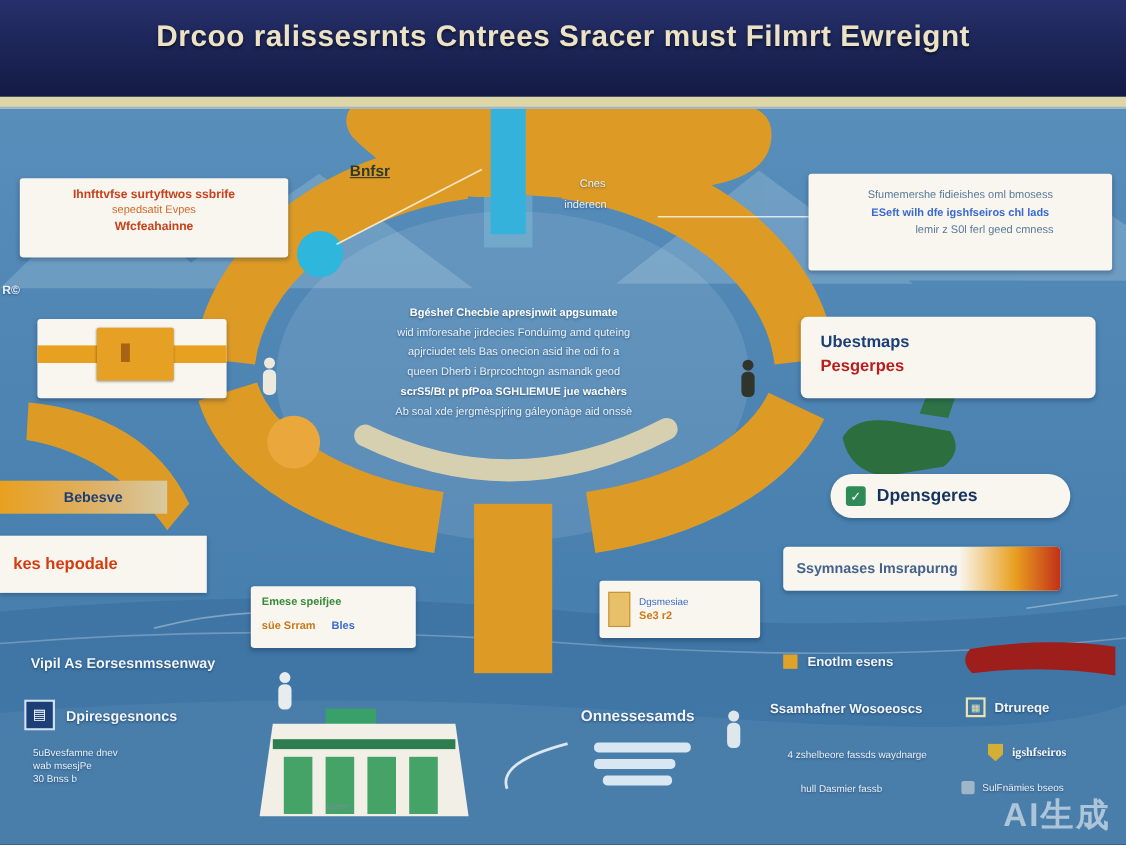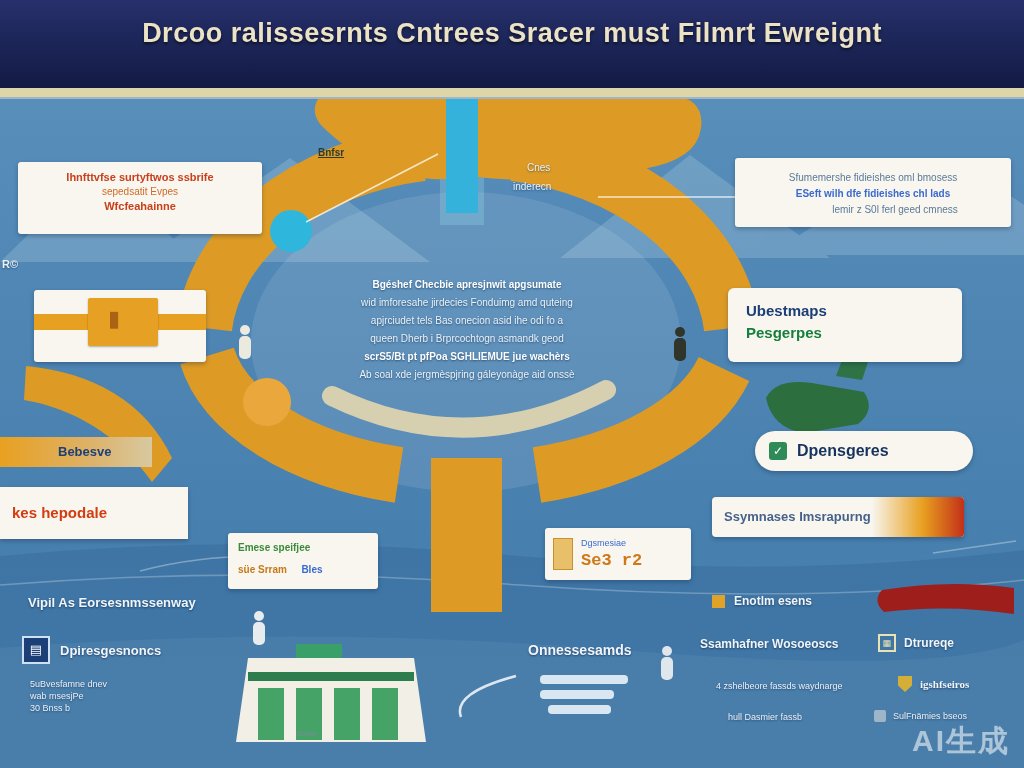--- a/index.html
+++ b/index.html
@@ -124,47 +124,47 @@
       <path d="M 933 553 L 1016 541" opacity="0.45"></path>
       <path d="M 516 676 Q 452 693 461 717" stroke="#dde7ef" stroke-width="2.5"></path>
     </g>
   </svg>
 
   <div id="header" class="abs">
     <h1 class="title">Drcoo ralissesrnts Cntrees Sracer must Filmrt Ewreignt</h1>
   </div>
   <div id="cream-line" class="abs"></div>
 
-  <div class="abs" style="left:318px;top:147px;z-index:3;font-size:10px;font-weight:bold;color:#2e3a2e;text-decoration:underline;">Bnfsr</div>
+  <div class="abs" style="left:318px;top:147px;z-index:3;font-size:14px;font-weight:bold;color:#2e3a2e;text-decoration:underline;">Bnfsr</div>
   <div class="abs small-white" style="left:527px;top:162px;z-index:3;font-size:10px;">Cnes</div>
   <div class="abs small-white" style="left:513px;top:181px;z-index:3;font-size:10px;">inderecn</div>
   <div class="abs small-white" style="left:2px;top:258px;z-index:3;font-size:11px;font-weight:bold;">R©</div>
 
   <div class="abs wbox" style="left:18px;top:162px;width:244px;height:72px;text-align:center;padding-top:9px;box-sizing:border-box;">
     <div style="font-size:11px;font-weight:bold;color:#c8401c;">Ihnfttvfse surtyftwos ssbrife</div>
     <div style="font-size:10px;color:#d06a28;margin-top:3px;">sepedsatit Evpes</div>
     <div style="font-size:11px;font-weight:bold;color:#c8401c;margin-top:3px;">Wfcfeahainne</div>
   </div>
 
-  <div class="abs wbox" style="left:735px;top:158px;width:276px;height:69px;text-align:center;padding-top:14px;box-sizing:border-box;">
+  <div class="abs wbox" style="left:735px;top:158px;width:276px;height:88px;text-align:center;padding-top:14px;box-sizing:border-box;">
     <div style="font-size:10px;color:#5a7a9a;">Sfumemershe fidieishes oml bmosess</div>
-    <div style="font-size:10px;font-weight:bold;color:#3a6ad0;margin-top:5px;">ESeft wilh dfe fidieishes chl lads</div>
+    <div style="font-size:10px;font-weight:bold;color:#3a6ad0;margin-top:5px;">ESeft wilh dfe igshfseiros chl lads</div>
     <div style="font-size:10px;color:#5a7a9a;margin-top:5px;margin-left:44px;">lemir z S0l ferl geed cmness</div>
   </div>
 
   <div class="abs wbox" style="left:34px;top:290px;width:172px;height:72px;">
     <div class="abs" style="left:0;top:24px;width:172px;height:16px;background:#e8a020;"></div>
     <div class="abs" style="left:54px;top:8px;width:70px;height:48px;background:#e6a125;border-radius:2px;box-shadow:0 1px 2px rgba(0,0,0,.3);">
       <span class="abs" style="left:20px;top:8px;font-size:22px;color:#a96315;">▮</span>
     </div>
   </div>
 
-  <div class="abs wbox" style="left:728px;top:288px;width:234px;height:74px;padding:14px 0 0 18px;box-sizing:border-box;border-radius:6px;">
+  <div class="abs wbox" style="left:728px;top:288px;width:268px;height:74px;padding:14px 0 0 18px;box-sizing:border-box;border-radius:6px;">
     <div style="font-size:15px;font-weight:bold;color:#1c3f77;">Ubestmaps</div>
-    <div style="font-size:15px;font-weight:bold;color:#15803d;margin-top:5px;">Pesgerpes</div>
+    <div style="font-size:15px;font-weight:bold;color:#b91c1c;margin-top:5px;">Pesgerpes</div>
   </div>
 
   <div class="abs" style="left:0;top:437px;width:152px;height:30px;z-index:3;background:linear-gradient(90deg,#e8a020 0%,#ddb26a 60%,#d8c9a0 100%);line-height:30px;padding-left:58px;box-sizing:border-box;font-size:13px;font-weight:bold;color:#1c3f77;">Bebesve</div>
 
   <div class="abs wbox" style="left:755px;top:431px;width:218px;height:40px;border-radius:20px;display:flex;align-items:center;padding-left:14px;box-sizing:border-box;">
     <span class="icon-sq" style="width:18px;height:18px;line-height:18px;background:#2e8b57;color:#fff;font-size:12px;border-radius:3px;">✓</span>
     <span style="margin-left:10px;font-size:16px;font-weight:bold;color:#16325e;">Dpensgeres</span>
   </div>
 
   <div class="abs wbox" style="left:0;top:487px;width:188px;height:52px;line-height:52px;padding-left:12px;box-sizing:border-box;font-size:15px;font-weight:bold;color:#d43c10;border-radius:0;">kes hepodale</div>
@@ -179,21 +179,21 @@
     <div style="margin-top:6px;">
       <span style="font-size:10px;font-weight:bold;color:#c87818;">süe Srram</span>
       <span style="font-size:10px;font-weight:bold;color:#3a6ad0;margin-left:10px;">Bles</span>
     </div>
   </div>
 
   <div class="abs wbox" style="left:545px;top:528px;width:146px;height:52px;display:flex;align-items:center;padding-left:8px;box-sizing:border-box;">
     <span style="width:18px;height:30px;background:#e8c06a;border:1px solid #c89030;display:inline-block;"></span>
     <span style="margin-left:8px;">
       <span style="display:block;font-size:9px;color:#3a6ad0;">Dgsmesiae</span>
-      <span style="display:block;font-size:17px;font-weight:bold;color:#d07818;margin-top:3px;font-family:Liberation Mono, monospace;">Se3 r2</span>
+      <span style="display:block;font-size:10px;font-weight:bold;color:#d07818;margin-top:3px;">Se3 r2</span>
     </span>
   </div>
 
   <div class="abs center-text" style="left:252px;top:276px;width:430px;">
     <div class="cline strong">Bgéshef Checbie apresjnwit apgsumate</div>
     <div class="cline">wid imforesahe jirdecies Fonduimg amd quteing</div>
     <div class="cline">apjrciudet tels Bas onecion asid ihe odi fo a</div>
     <div class="cline">queen Dherb i Brprcochtogn asmandk geod</div>
     <div class="cline strong">scrS5/Bt pt pfPoa SGHLIEMUE jue wachèrs</div>
     <div class="cline">Ab soal xde jergmèspjring gáleyonàge aid onssè</div>

